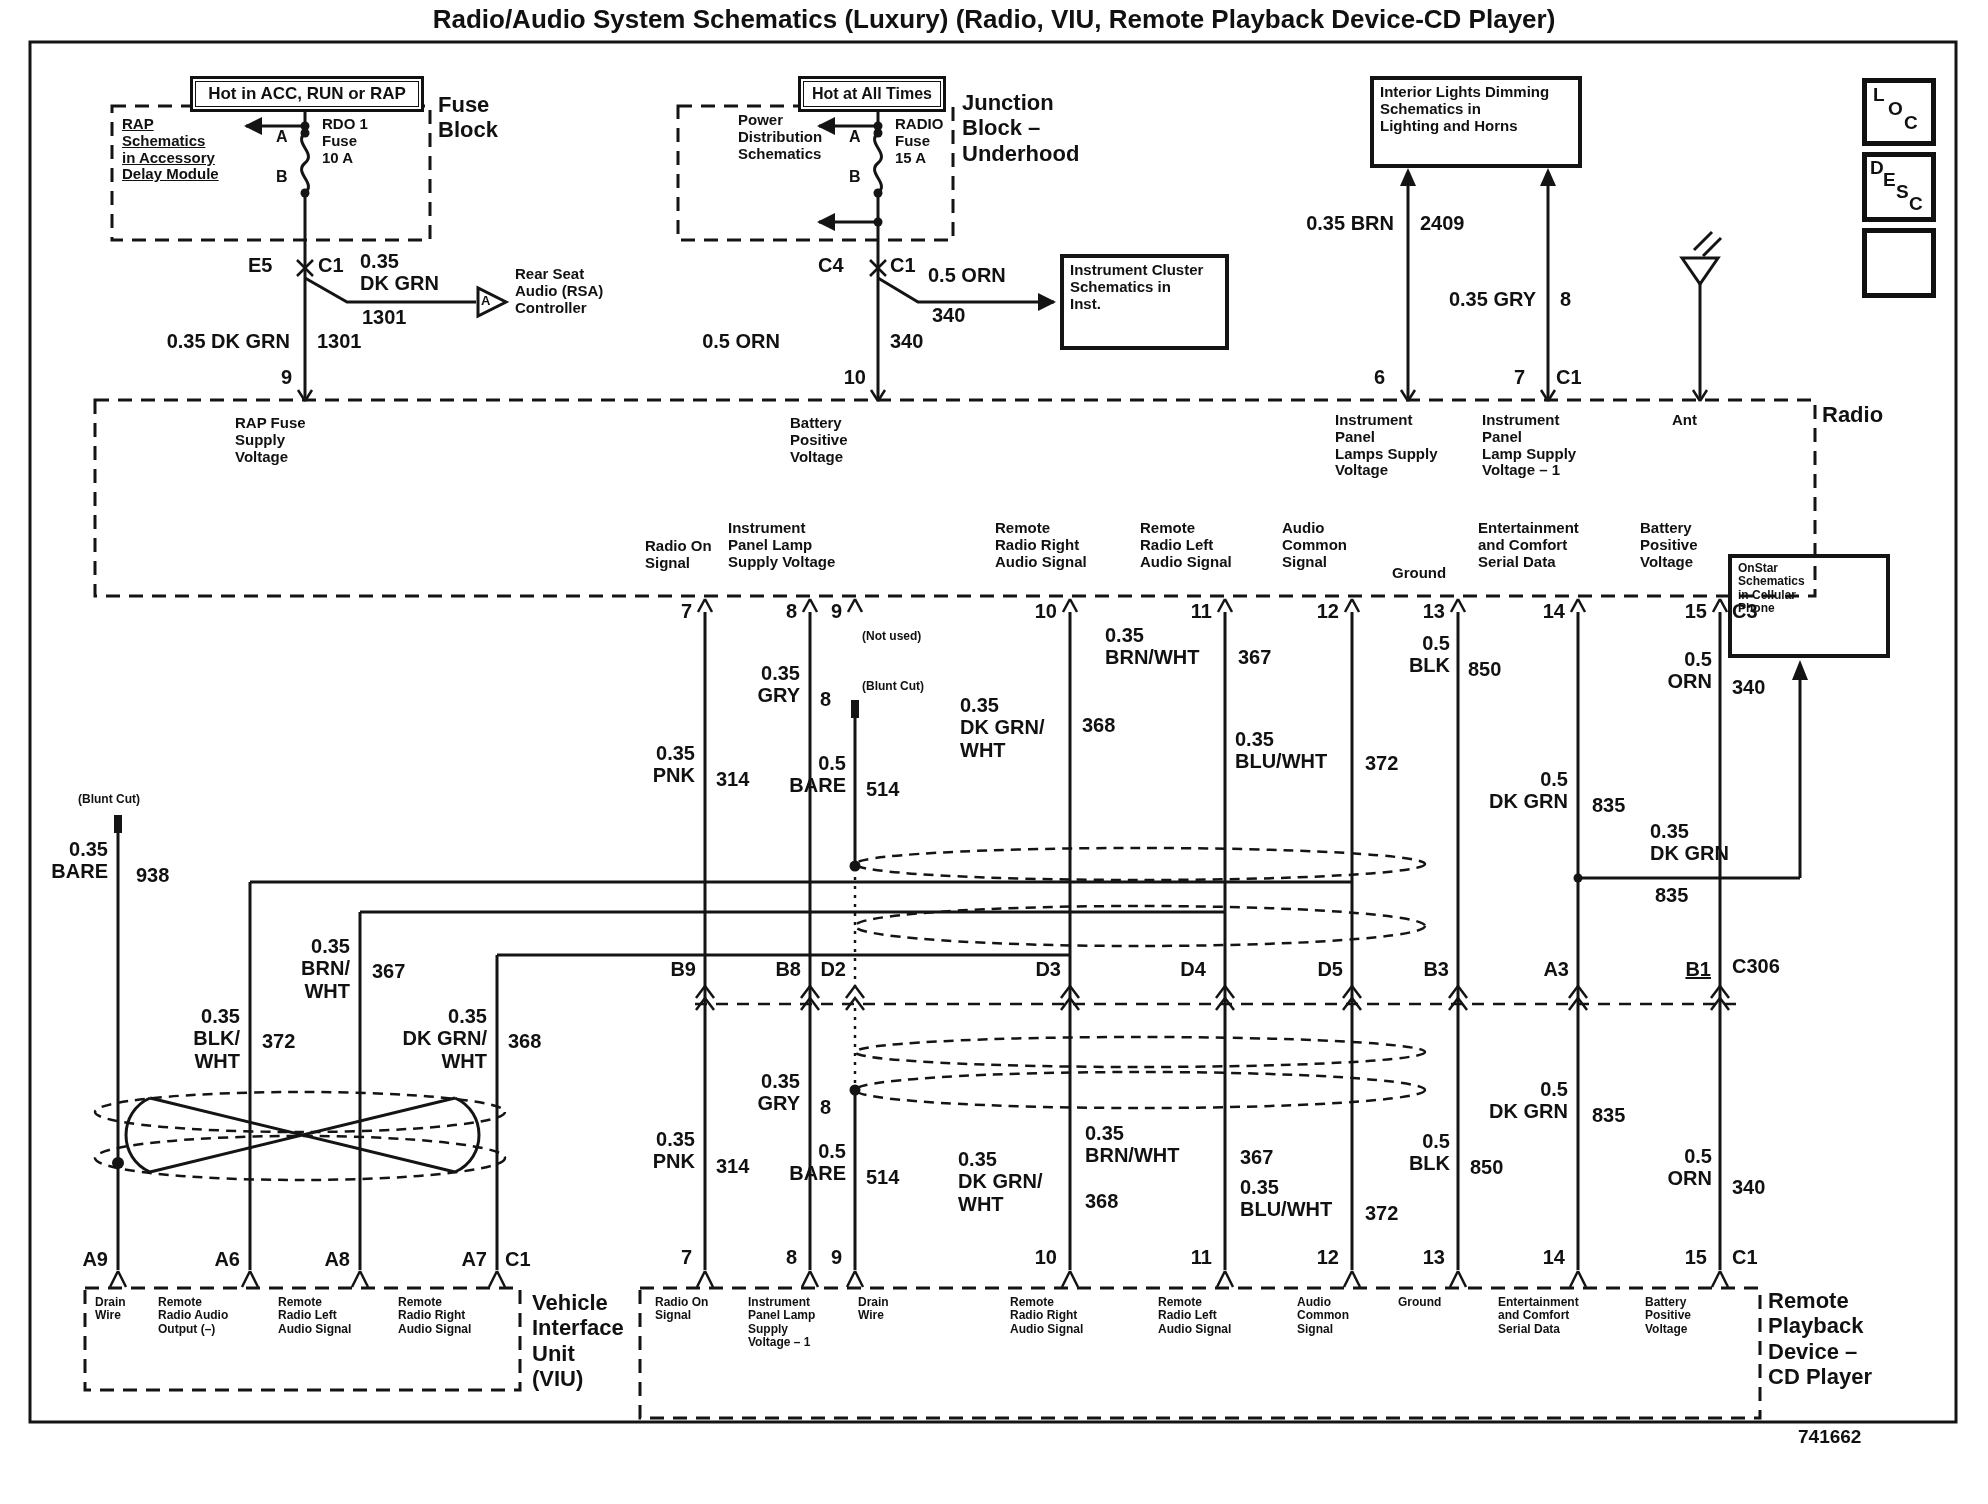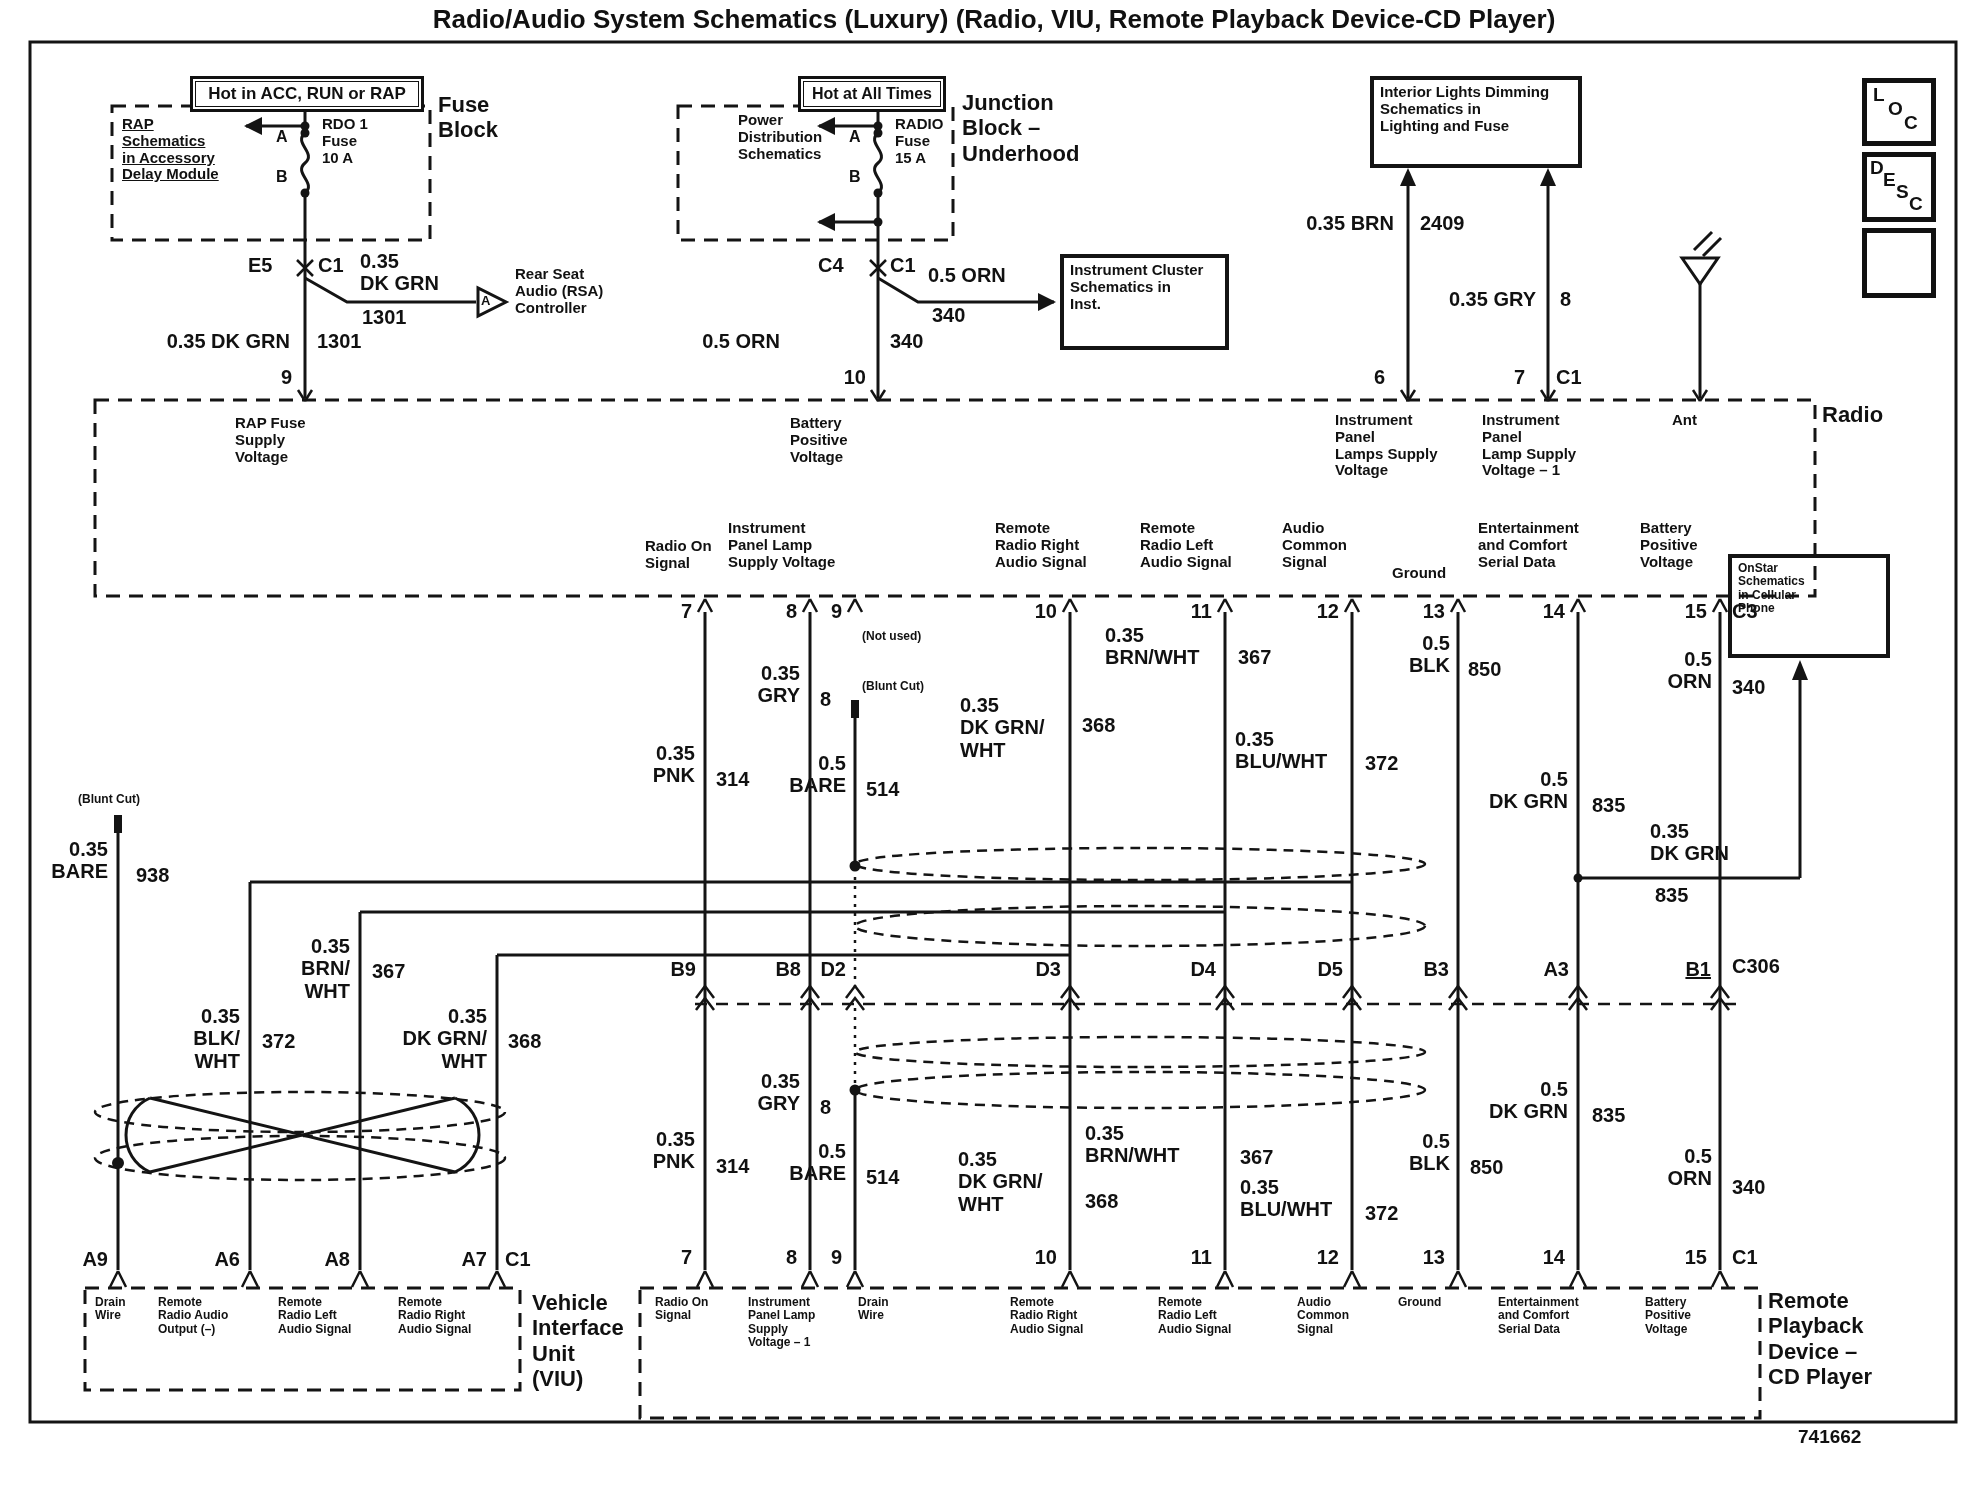--- a/index.html
+++ b/index.html
@@ -255,21 +255,21 @@
   <div class="lbl" style="left:932px;top:304px;">340</div>
   <div class="lbl md" style="left:1070px;top:262px;">Instrument Cluster
 Schematics in
 Inst.</div>
   <div class="lbl" style="left:662px;top:330px;width:118px;text-align:right;">0.5 ORN</div>
   <div class="lbl" style="left:890px;top:330px;">340</div>
   <div class="lbl" style="left:818px;top:366px;width:48px;text-align:right;">10</div>
 
   <div class="lbl md" style="left:1380px;top:84px;width:195px;">Interior Lights Dimming
 Schematics in
-Lighting and Fuse</div>
+Lighting and Horns</div>
   <div class="lbl" style="left:1282px;top:212px;width:112px;text-align:right;">0.35 BRN</div>
   <div class="lbl" style="left:1420px;top:212px;">2409</div>
   <div class="lbl" style="left:1424px;top:288px;width:112px;text-align:right;">0.35 GRY</div>
   <div class="lbl" style="left:1560px;top:288px;">8</div>
   <div class="lbl" style="left:1374px;top:366px;">6</div>
   <div class="lbl" style="left:1514px;top:366px;">7</div>
   <div class="lbl" style="left:1556px;top:366px;">C1</div>
 
   <div class="lbl lg" style="left:1822px;top:402px;">Radio</div>
   <div class="lbl md" style="left:235px;top:415px;">RAP Fuse
@@ -357,21 +357,21 @@
 in Cellular
 Phone</div>
   <div class="lbl" style="left:1650px;top:820px;">0.35
 DK GRN</div>
   <div class="lbl" style="left:1655px;top:884px;">835</div>
 
   <div class="lbl t-r" style="left:650px;top:958px;width:46px;">B9</div>
   <div class="lbl t-r" style="left:755px;top:958px;width:46px;">B8</div>
   <div class="lbl t-r" style="left:800px;top:958px;width:46px;">D2</div>
   <div class="lbl t-r" style="left:1015px;top:958px;width:46px;">D3</div>
-  <div class="lbl t-r" style="left:1170px;top:958px;width:46px;">D4</div>
+  <div class="lbl t-r" style="left:1170px;top:958px;width:46px;text-align:center;">D4</div>
   <div class="lbl t-r" style="left:1297px;top:958px;width:46px;">D5</div>
   <div class="lbl t-r" style="left:1403px;top:958px;width:46px;">B3</div>
   <div class="lbl t-r" style="left:1523px;top:958px;width:46px;">A3</div>
   <div class="lbl t-r" style="left:1665px;top:958px;width:46px;text-decoration:underline;">B1</div>
   <div class="lbl" style="left:1732px;top:955px;">C306</div>
 
   <div class="lbl t-r" style="left:640px;top:1128px;width:55px;">0.35
 PNK</div>
   <div class="lbl" style="left:716px;top:1155px;">314</div>
   <div class="lbl t-r" style="left:735px;top:1070px;width:65px;">0.35

